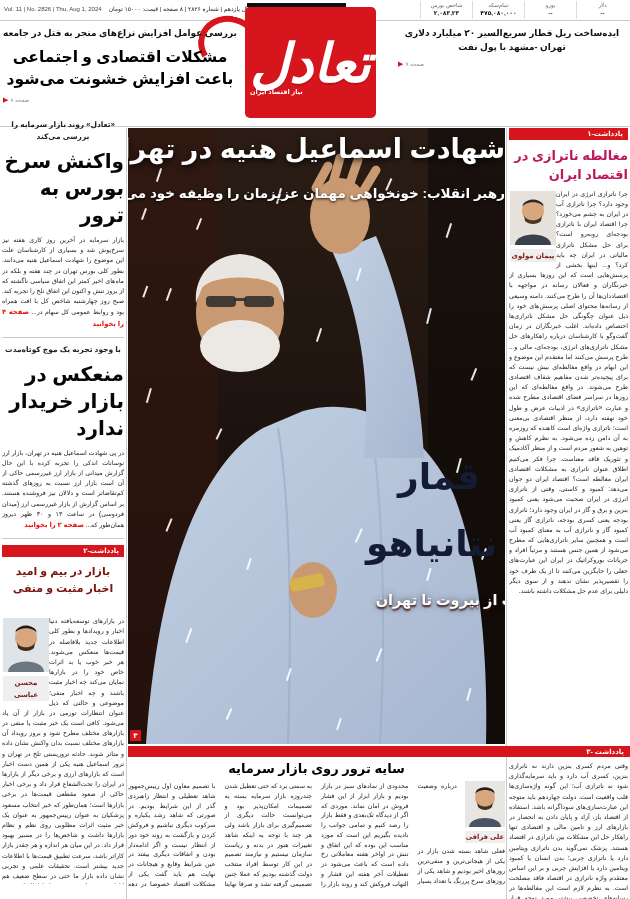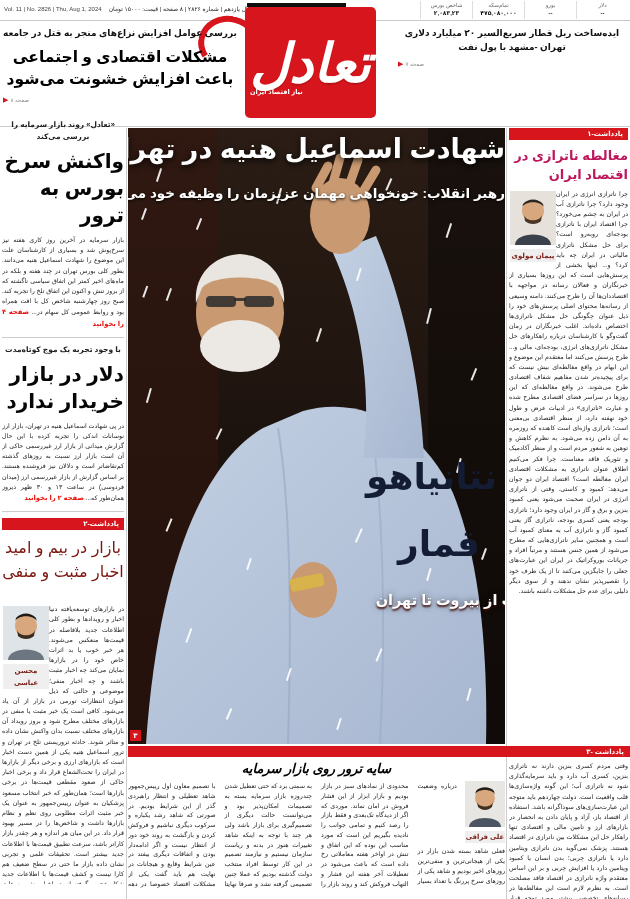--- a/index.html
+++ b/index.html
@@ -56,27 +56,27 @@
   .smallbody{font-size:6.3px;line-height:1.62;text-align:justify;color:#222;}
   .author{float:left;width:46px;margin:2px 0 3px 1px;}
   .author .cap{font-size:7px;font-weight:bold;color:#7c2018;text-align:center;background:#efefef;padding:1px 0;margin-top:1px;direction:rtl;}
   .rail-cont{position:absolute;left:509px;top:761px;width:119px;height:138px;overflow:hidden;direction:rtl;}
   
   .left-rail{position:absolute;left:2px;top:116px;width:122px;height:768px;overflow:hidden;direction:rtl;}
   .l-kicker{text-align:center;font-size:7.5px;font-weight:bold;line-height:1.6;color:#222;margin-top:3px;}
   .l-title{font-size:20px;font-weight:900;line-height:1.35;color:#060606;margin:5px 0 6px;letter-spacing:-.3px;}
   .readmore{color:#e8100c;font-weight:bold;font-size:6.8px;}
   .divider{border-top:1px solid #ccc;margin:8px 0 6px;}
-  .note2-title{text-align:center;font-size:16px;font-weight:400;line-height:1.5;color:#7c150f;margin:6px 0 20px;}
+  .note2-title{text-align:center;font-size:11px;font-weight:700;line-height:1.5;color:#7c150f;margin:6px 0 20px;}
   
   .bottom-bar{position:absolute;left:128px;top:746px;width:502px;height:11px;background:#d7151c;
               color:#fff;font-size:7px;font-weight:bold;line-height:11px;direction:rtl;text-align:right;padding:0;}
   .bottom-bar span{padding:0 6px;}
   .bottom-story{position:absolute;left:128px;top:759px;width:377px;height:140px;direction:rtl;}
-  .b-title{text-align:center;font-size:13px;font-weight:900;color:#000;margin:2px 0 5px;font-style:italic;}
+  .b-title{text-align:center;font-size:13px;font-weight:900;color:#000;margin:2px 0 5px;}
   .b-body{height:112px;overflow:hidden;column-count:4;column-gap:9px;font-size:6.3px;line-height:1.55;
           text-align:justify;color:#222;}
   .b-author{display:inline-block;width:40px;margin:0 0 3px 4px;vertical-align:top;}
   .b-author .cap{font-size:6.8px;font-weight:bold;color:#7c2018;text-align:center;background:#efefef;padding:1px 0;margin-top:1px;}
 </style>
 </head>
 <body>
 
 <div class="page">
 
@@ -192,22 +192,22 @@
         <rect x="100" y="580" width="2" height="12" transform="rotate(24 101 586)"></rect>
         <rect x="210" y="590" width="2" height="12" transform="rotate(18 211 596)"></rect>
         <rect x="355" y="420" width="2" height="12" transform="rotate(20 356 426)"></rect>
         <rect x="15" y="80" width="2" height="12" transform="rotate(20 16 86)"></rect>
         <rect x="230" y="140" width="2" height="13" transform="rotate(17 231 146)"></rect>
       </g>
     </svg>
     <div class="main-headline">شهادت اسماعیل هنیه در تهران</div>
     <div class="main-sub">رهبر انقلاب: خونخواهی مهمان عزیزمان را وظیفه خود می‌دانیم</div>
     <div class="gamble">
+      <div>قمار</div>
       <div>نتانیاهو</div>
-      <div>قمار</div>
     </div>
     <div class="strap">جنایت از بیروت تا تهران</div>
     <div class="corner-page">۳</div>
   </div>
 
   <div class="right-rail">
     <div class="tab">یادداشت-۱</div>
     <div class="note-title">مغالطه ناترازی در اقتصاد ایران</div>
     <div class="smallbody">
       <div class="author">
@@ -230,21 +230,21 @@
       <div class="l-kicker">«تعادل» روند بازار سرمایه را بررسی می‌کند</div>
       <div class="l-title">واکنش سرخ بورس به ترور</div>
       <div class="smallbody">
         <span>بازار سرمایه در آخرین روز کاری هفته نیز سرخ‌پوش شد و بسیاری از کارشناسان علت این موضوع را شهادت اسماعیل هنیه می‌دانند. بطور کلی بورس تهران در چند هفته و بلکه در ماه‌های اخیر کمتر این اتفاق سیاسی ناگشته که از بروز تنش و اکنون این اتفاق تلخ را تجربه کند. صبح روز چهارشنبه شاخص کل با افت همراه بود و روابط عمومی کل سهام در...</span>
         <span class="readmore">صفحه ۴ را بخوانید</span>
       </div>
     </div>
     <div class="divider"></div>
     <div>
       <div class="l-kicker">با وجود تجربه یک موج کوتاه‌مدت</div>
-      <div class="l-title">دلار در بازار خریدار ندارد</div>
+      <div class="l-title">منعکس در بازار خریدار ندارد</div>
       <div class="smallbody">
         <span>در پی شهادت اسماعیل هنیه در تهران، بازار ارز نوسانات اندکی را تجربه کرده با این حال گزارش میدانی از بازار ارز غیررسمی حاکی از آن است بازار ارز نسبت به روزهای گذشته کم‌تقاضاتر است و دلالان نیز فروشنده هستند. بر اساس گزارش از بازار غیررسمی ارز (میدان فردوسی) در ساعت ۱۳ و ۳۰ ظهر دیروز همان‌طور که...</span>
         <span class="readmore">صفحه ۲ را بخوانید</span>
       </div>
     </div>
     <div class="divider"></div>
     <div>
       <div class="tab">یادداشت-۲</div>
       <div class="note2-title">بازار در بیم و امید اخبار مثبت و منفی</div>
       <div class="smallbody">

